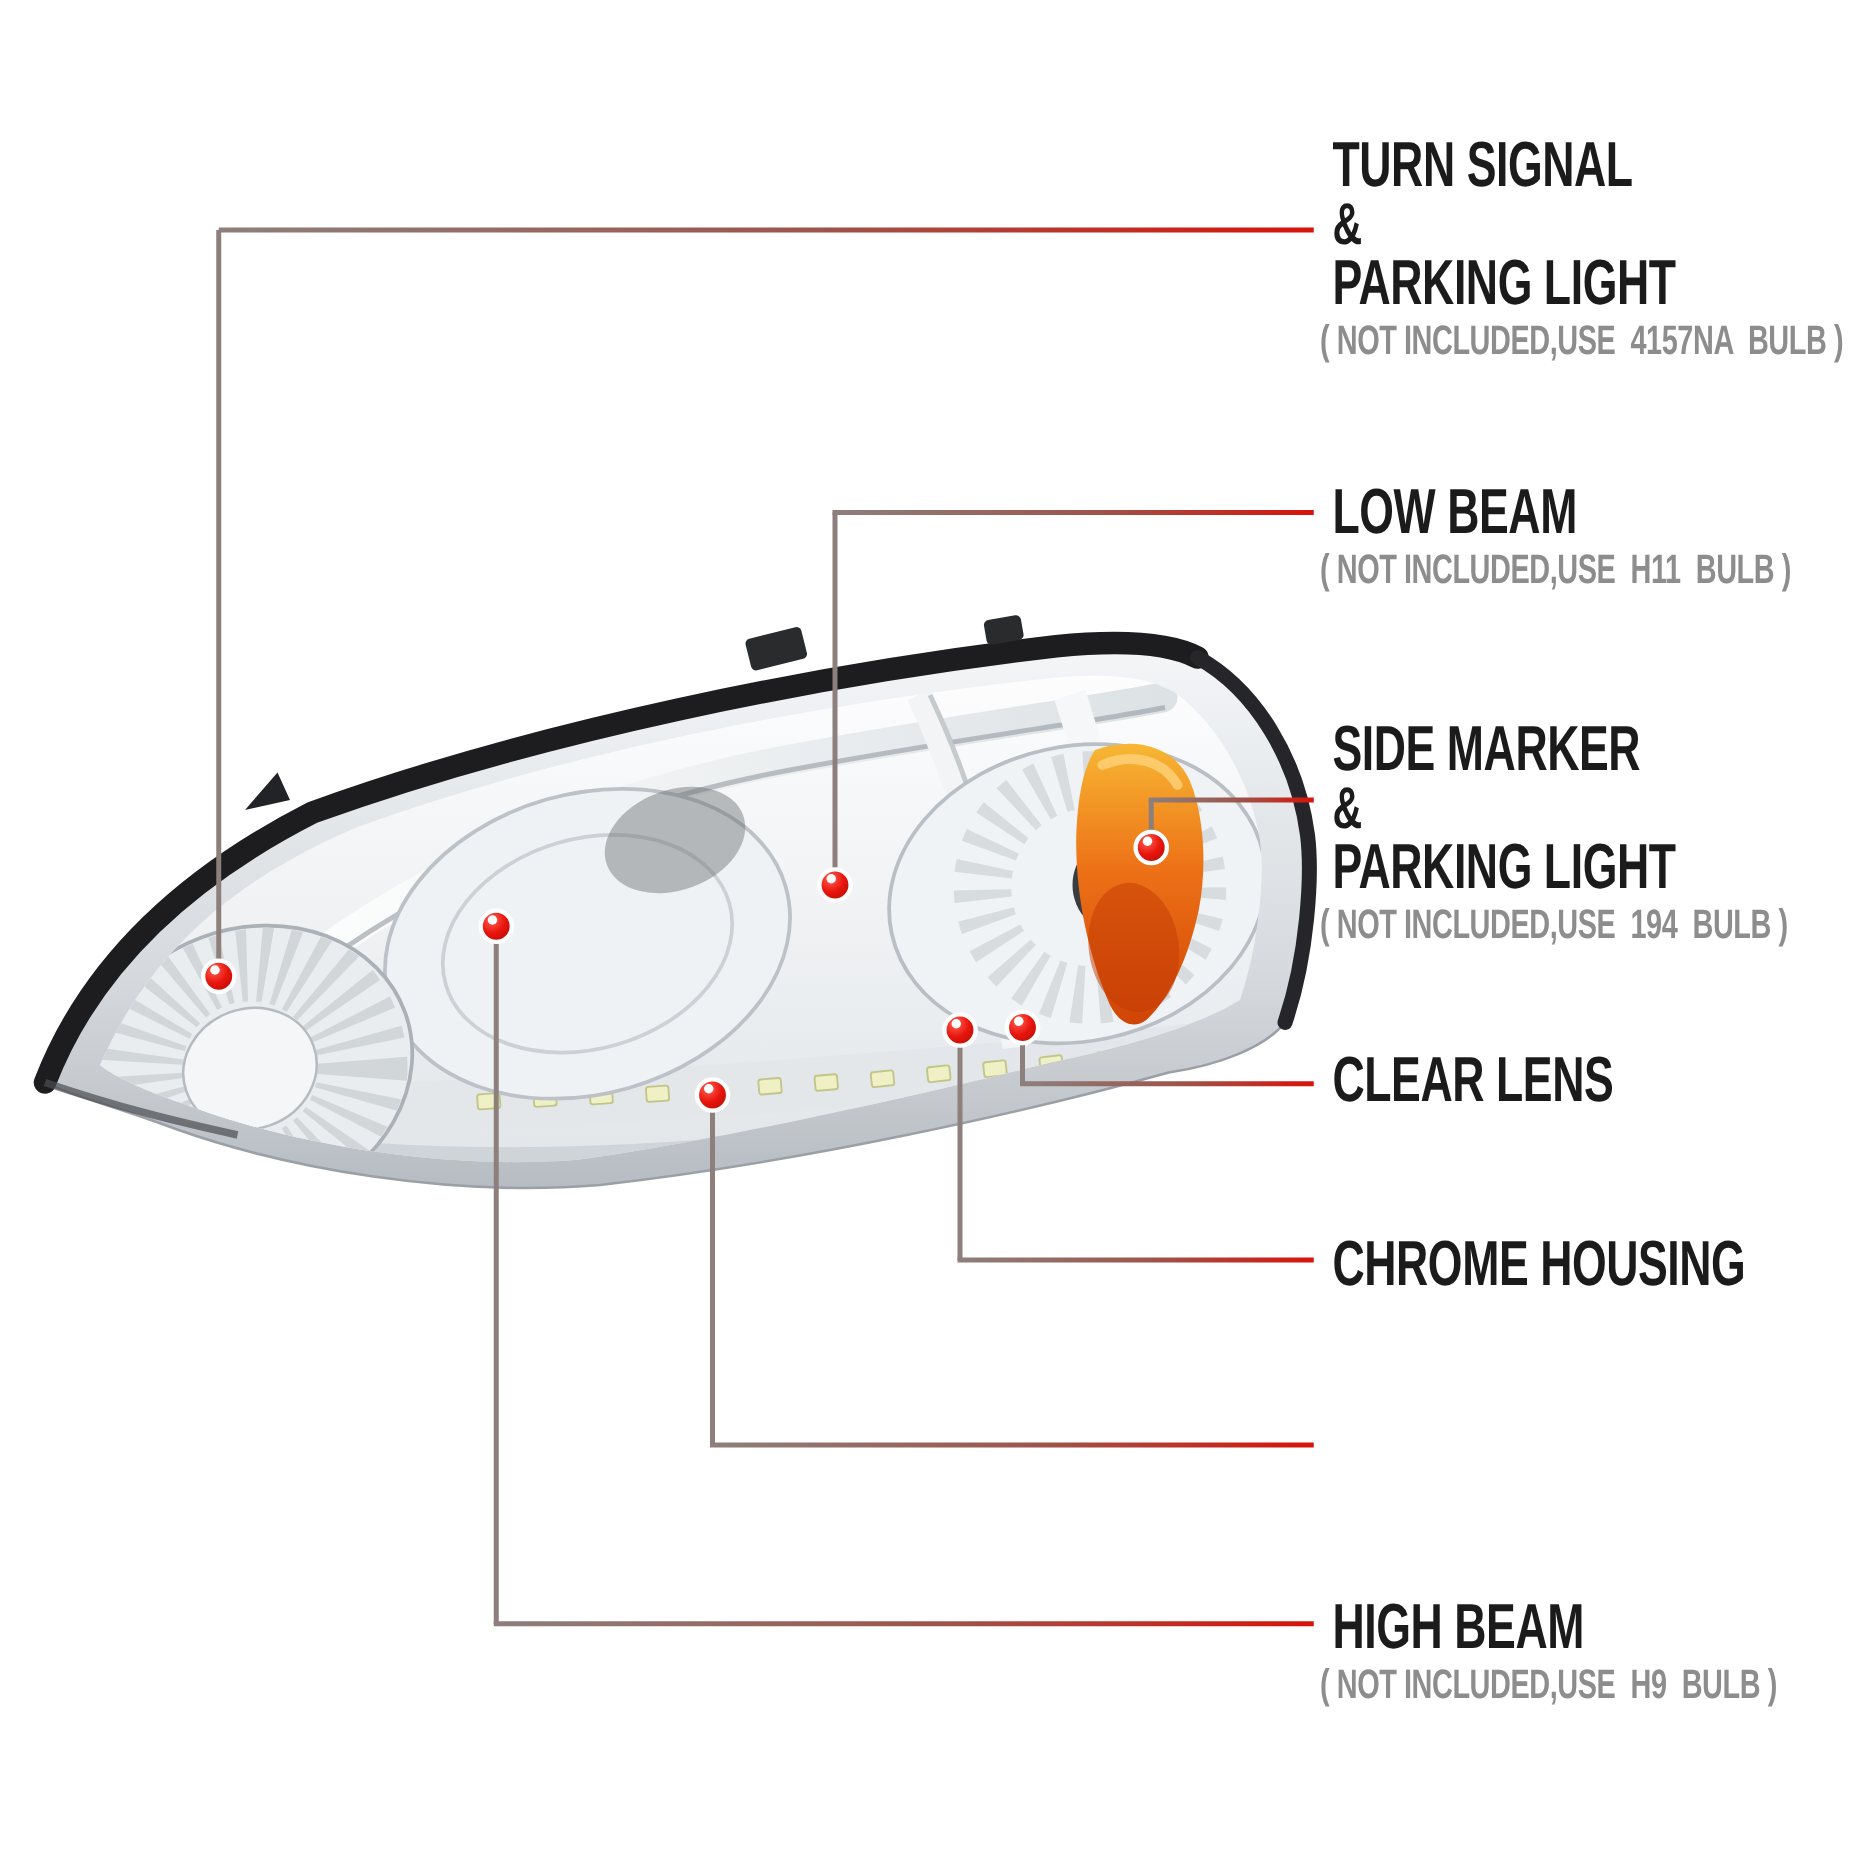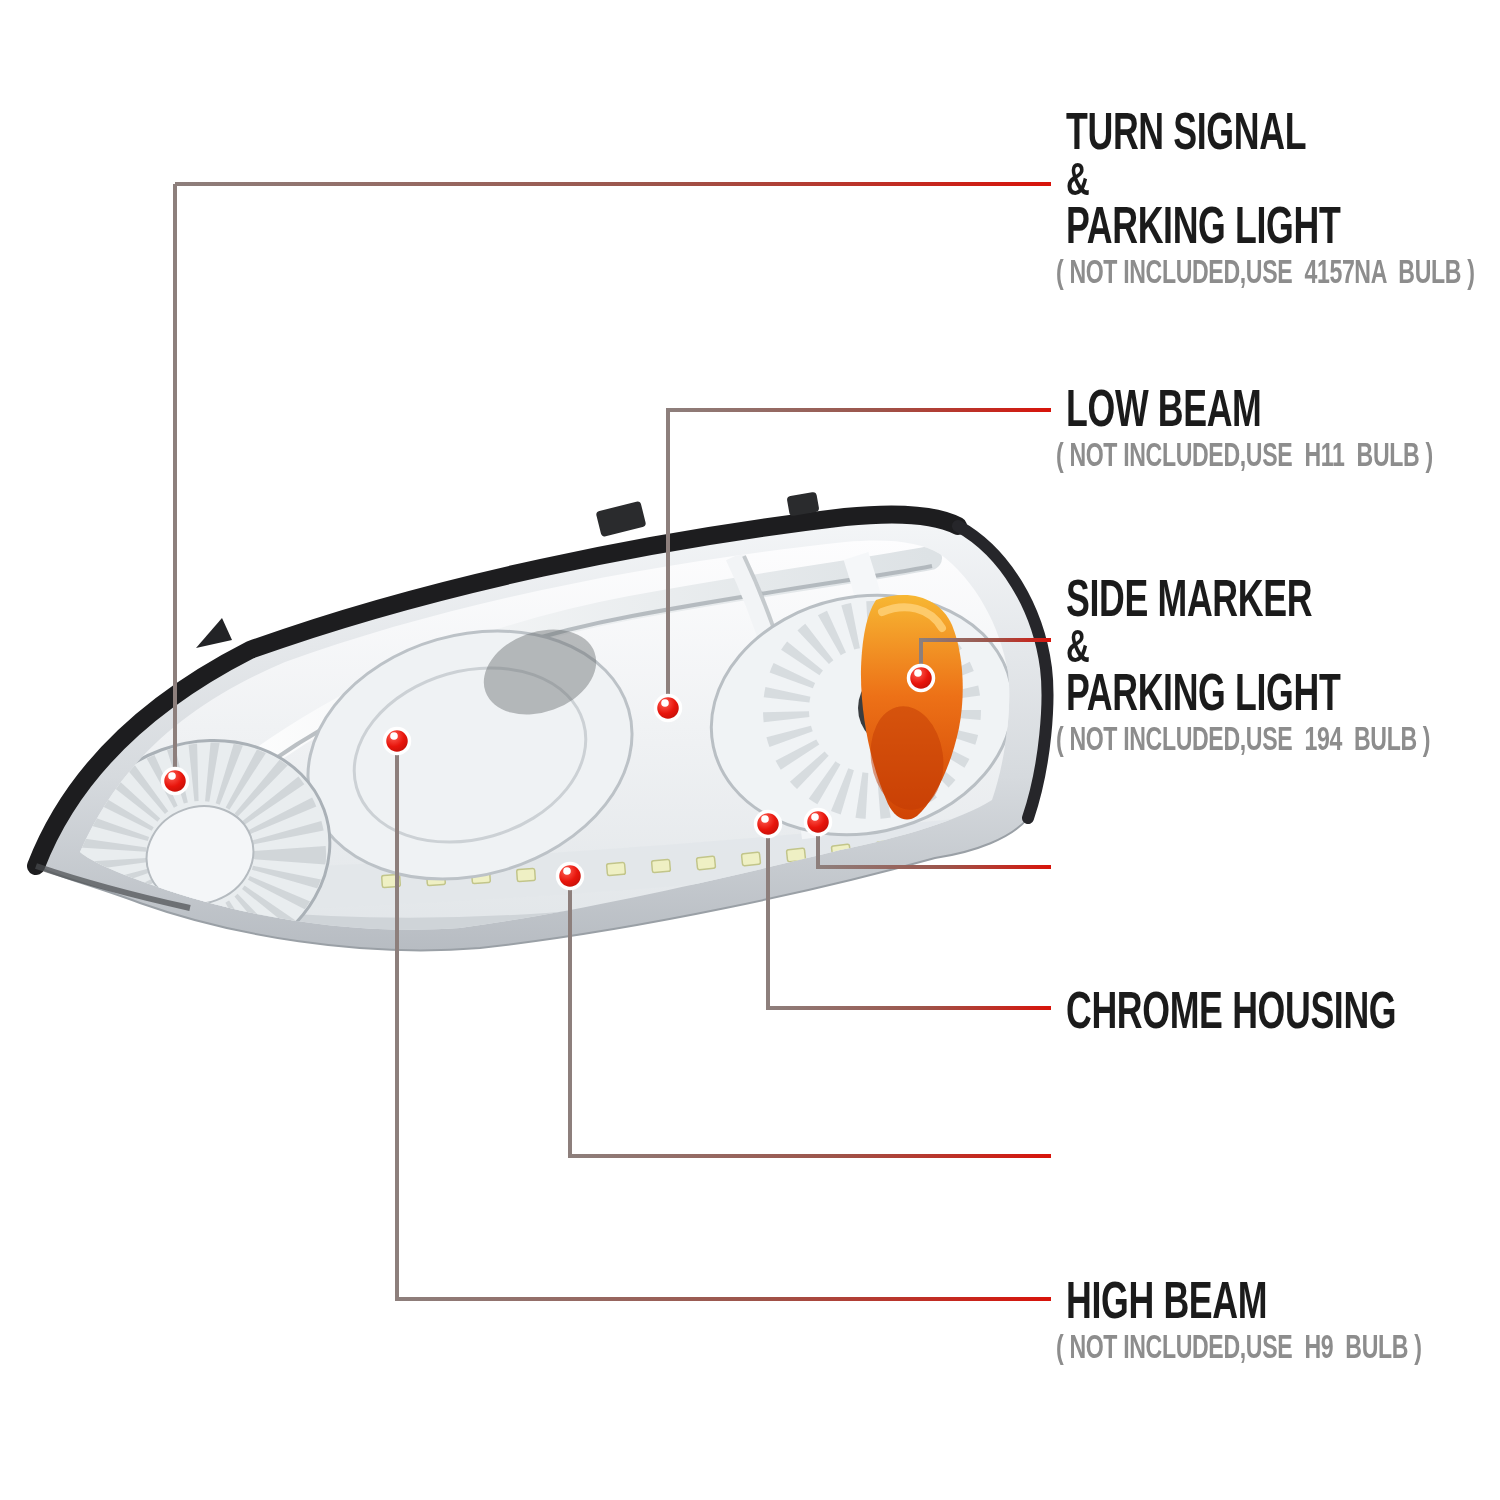--- a/index.html
+++ b/index.html
@@ -266,20 +266,23 @@
     <div class="note"><span class="cond">( NOT INCLUDED,USE  H11  BULB )</span></div>
   </div>
 
   <div class="callout-label" style="left:1066px; top:575px;">
     <div class="lab-line t"><span class="cond">SIDE MARKER</span></div>
     <div class="lab-line amp"><span class="cond">&amp;</span></div>
     <div class="lab-line t"><span class="cond">PARKING LIGHT</span></div>
     <div class="note"><span class="cond">( NOT INCLUDED,USE  194  BULB )</span></div>
   </div>
 
+  <div class="callout-label" style="left:1066px; top:840px;">
+    <div class="lab-line t"><span class="cond">CLEAR LENS</span></div>
+  </div>
 
   <div class="callout-label" style="left:1066px; top:987px;">
     <div class="lab-line t"><span class="cond">CHROME HOUSING</span></div>
   </div>
 
 
   <div class="callout-label" style="left:1066px; top:1277px;">
     <div class="lab-line t"><span class="cond">HIGH BEAM</span></div>
     <div class="note"><span class="cond">( NOT INCLUDED,USE  H9  BULB )</span></div>
   </div>

